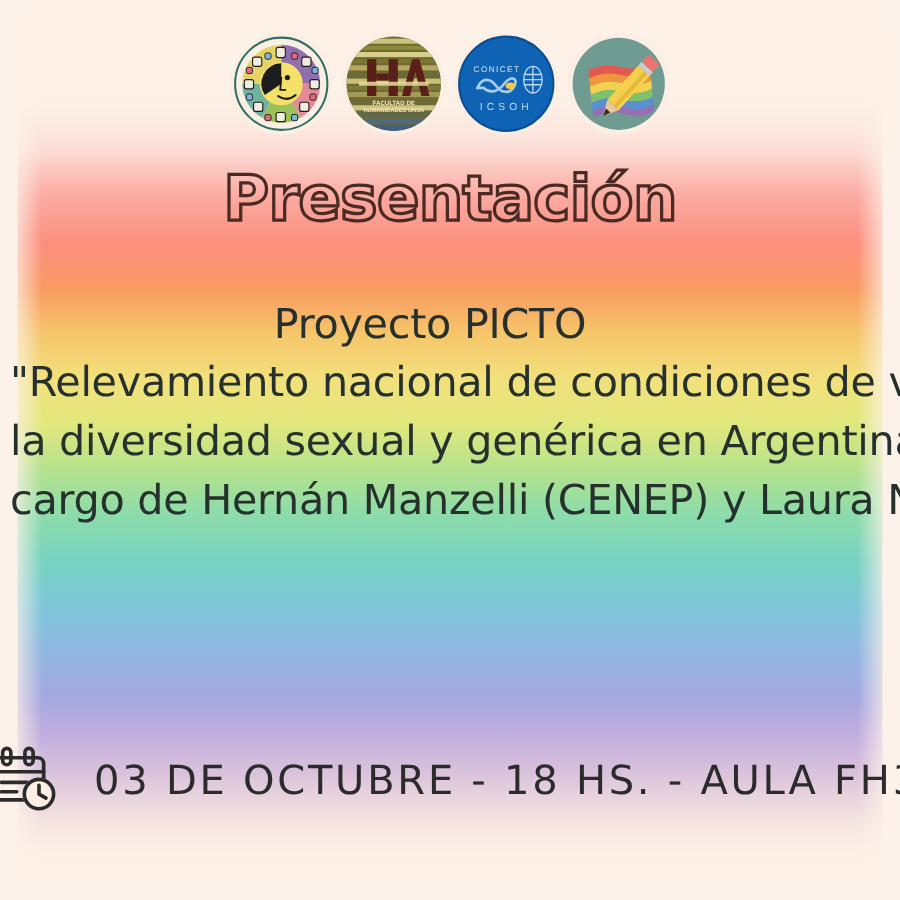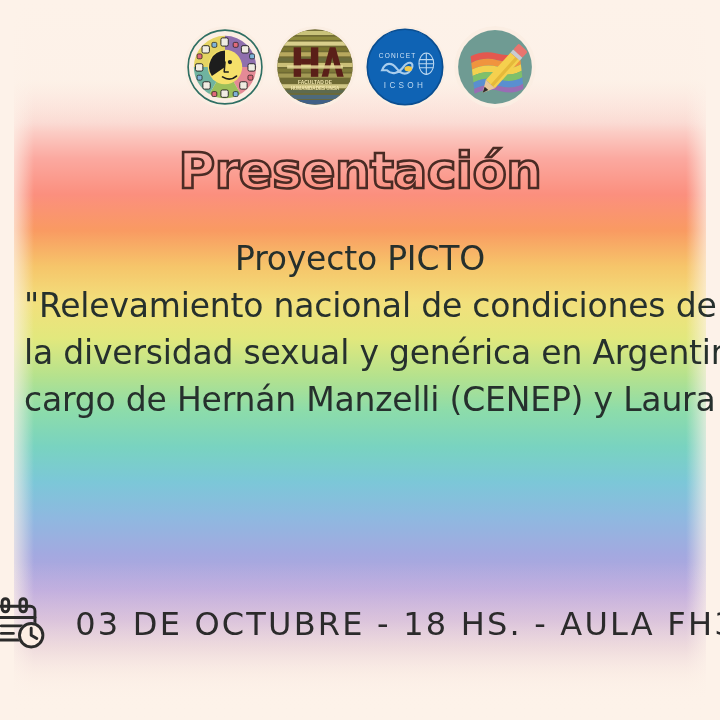--- a/index.html
+++ b/index.html
@@ -106,40 +106,40 @@
     border-radius: 50%;
     overflow: hidden;
     flex: 0 0 auto;
     position: relative;
   }
   .logo svg { display: block; width: 100%; height: 100%; }
 
   
   .headline {
     position: absolute;
-    top: 146px;
+    top: 134px;
     left: 0;
     width: 100%;
     text-align: center;
     font-family: "DejaVu Sans", sans-serif;
     font-weight: 700;
     font-size: 50px;
     letter-spacing: -0.5px;
     line-height: 1;
     color: transparent;
     -webkit-text-stroke: 2.6px #4a2b24;
     text-stroke: 2.6px #4a2b24;
     paint-order: stroke fill;
   }
 
   
   .body-block {
     position: absolute;
     top: 236px;
-    left: 24px;
+    left: 8px;
     width: 672px;
     text-align: center;
     font-family: "DejaVu Sans", sans-serif;
     font-weight: 400;
     font-size: 33px;
     line-height: 1.42;
     color: #26302d;
     letter-spacing: -0.2px;
   }
   .body-block .line { display: block; white-space: nowrap; }

